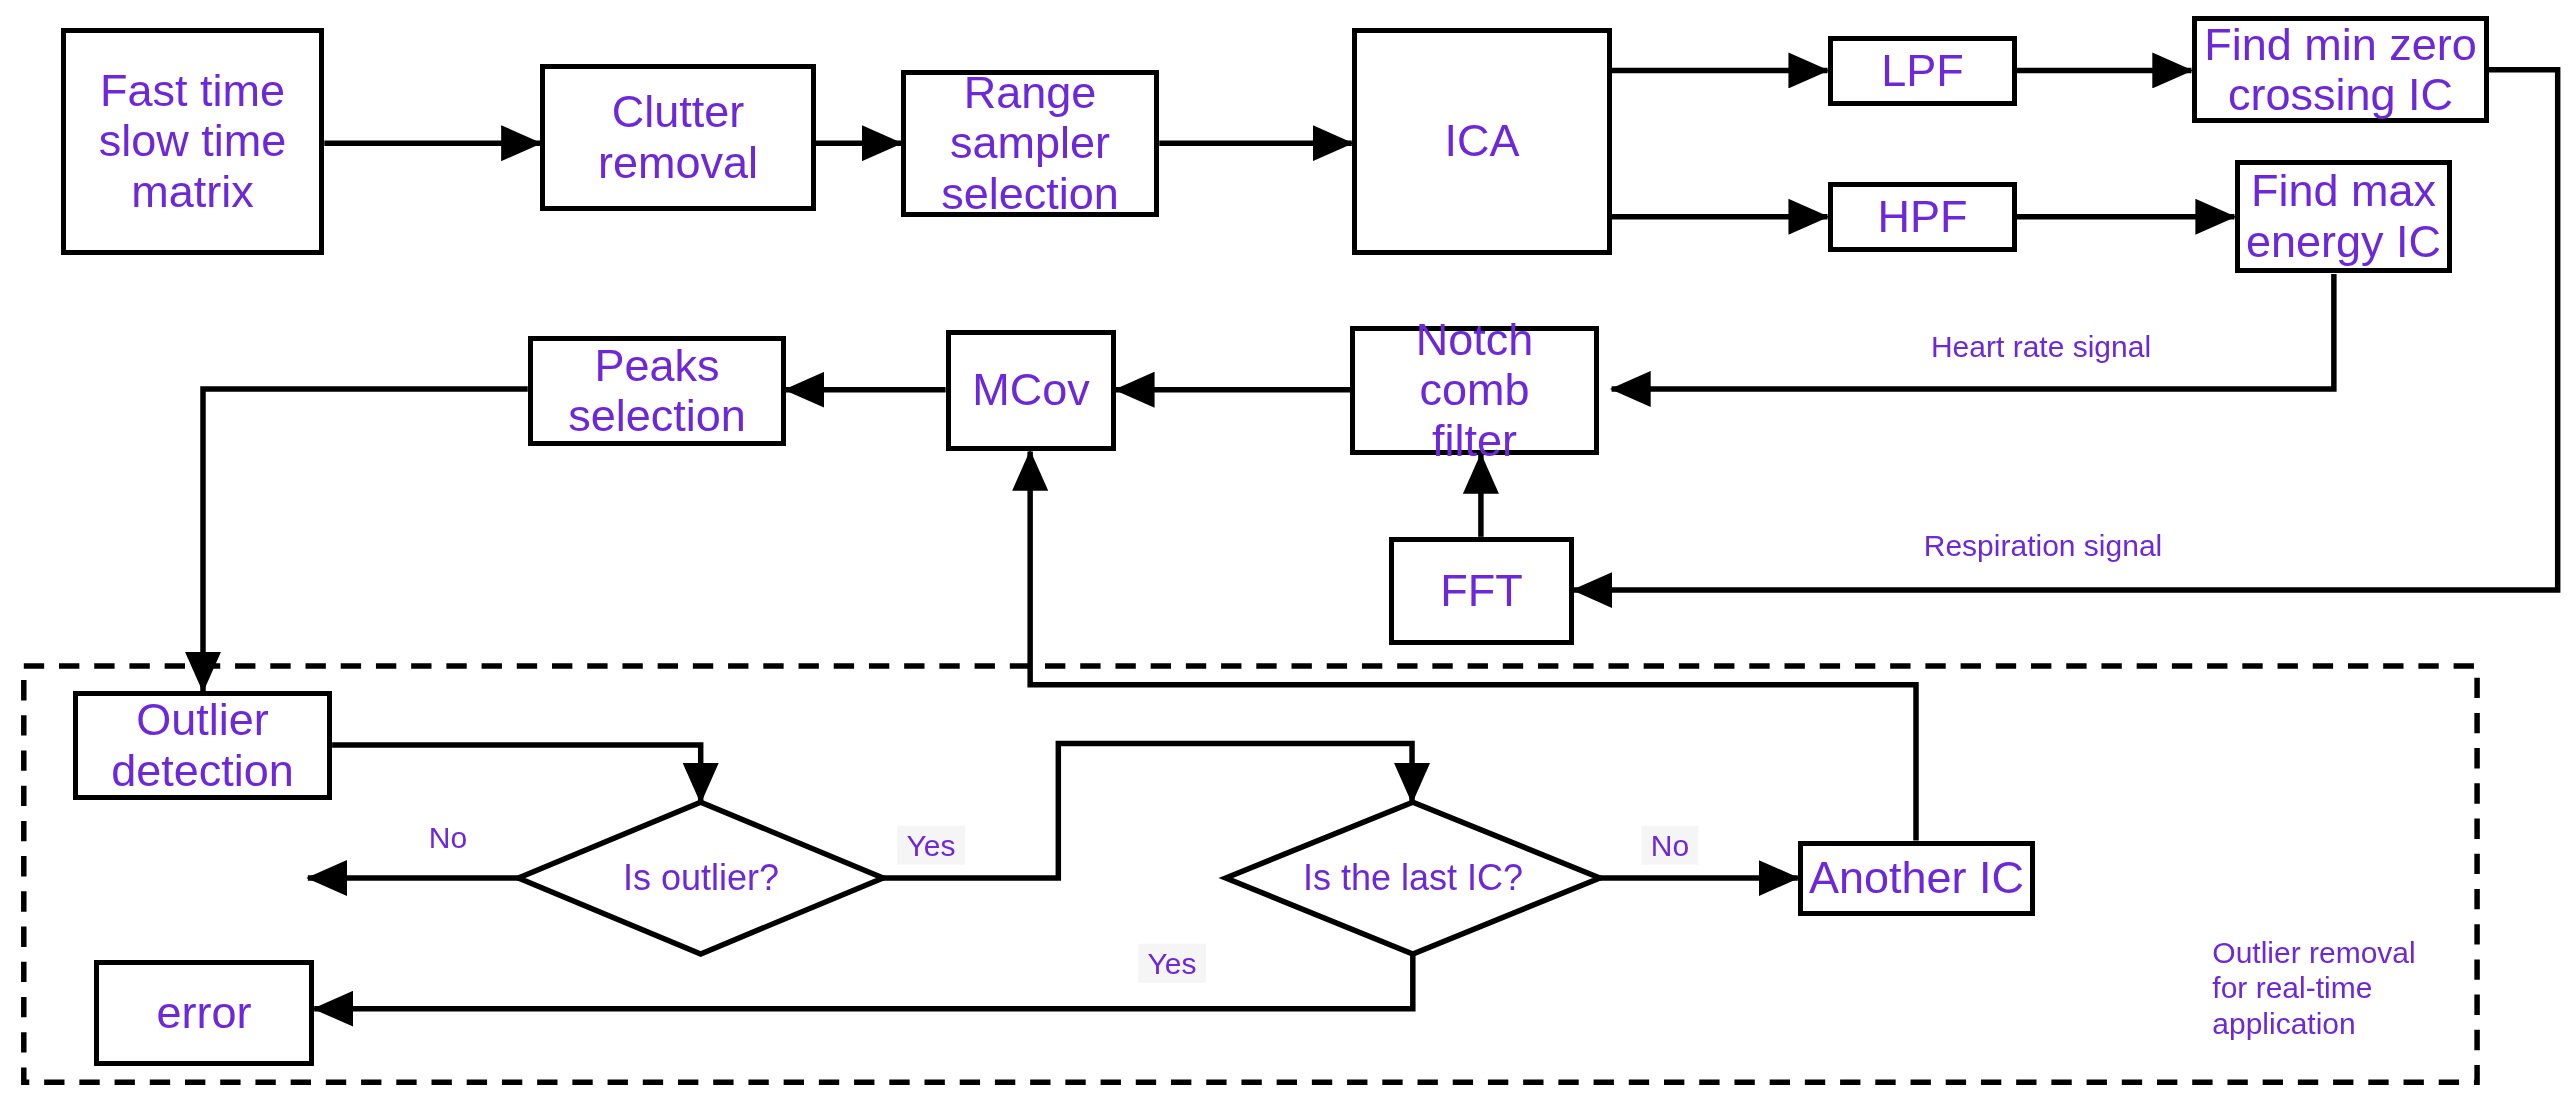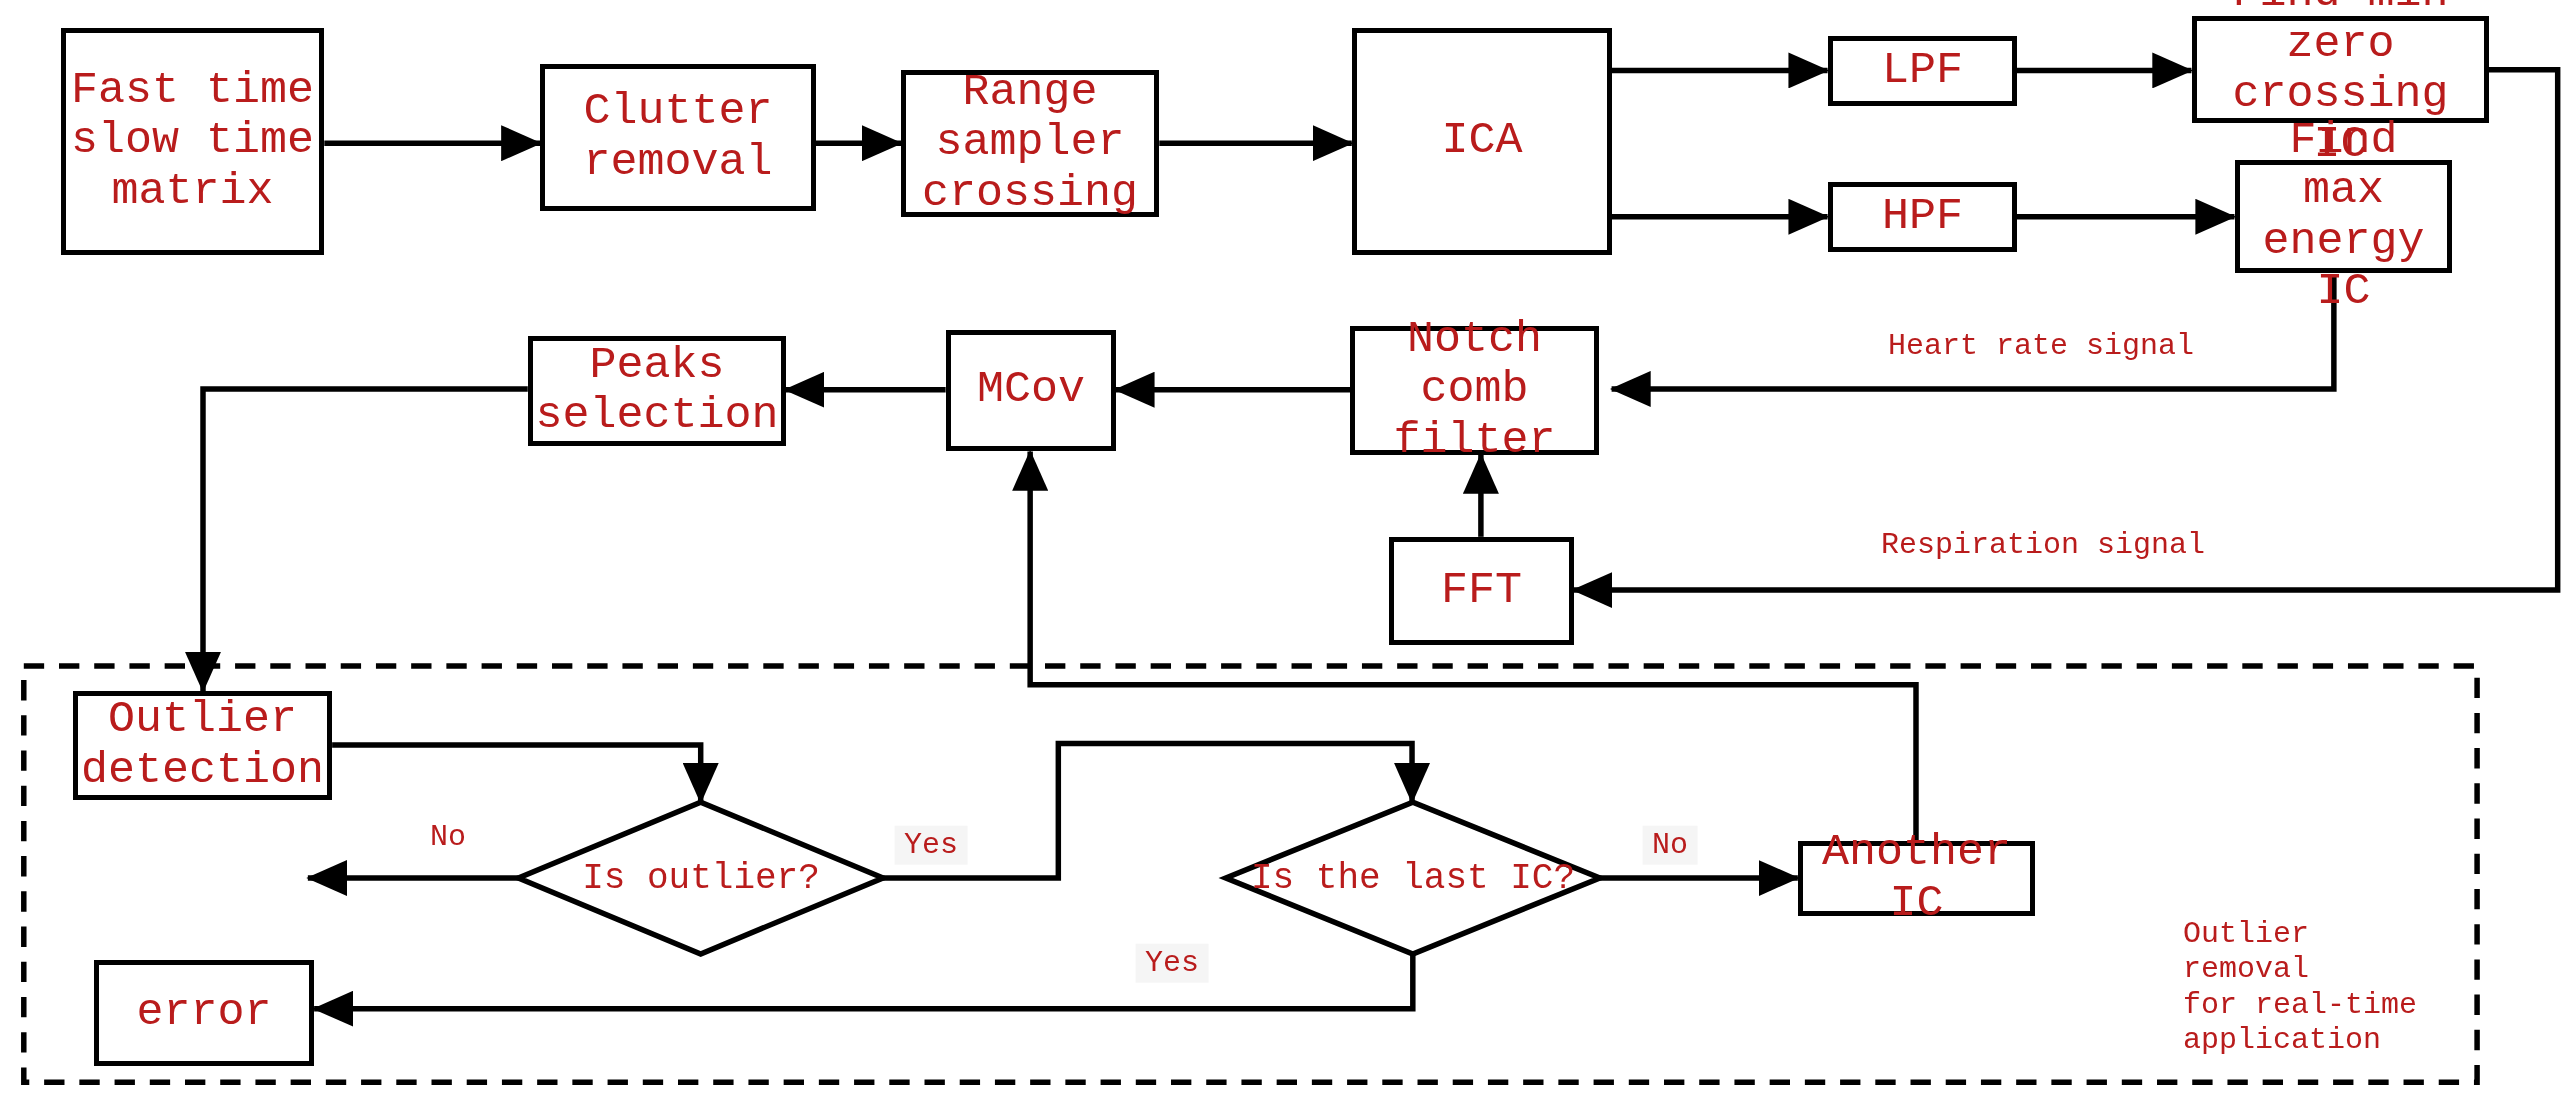--- a/index.html
+++ b/index.html
@@ -5,22 +5,22 @@
   html, body {
     margin: 0;
     padding: 0;
     background: #ffffff;
   }
   #canvas {
     position: relative;
     width: 2576px;
     height: 1094px;
     background: #ffffff;
-    font-family: Liberation Mono, monospace;
-    color: #b91c1c;
+    font-family: Liberation Sans, sans-serif;
+    color: #6d28d9;
     overflow: hidden;
   }
   #wire-layer {
     position: absolute;
     left: 0;
     top: 0;
     width: 2576px;
     height: 1094px;
   }
   .node {
@@ -109,21 +109,21 @@
     <polygon class="shape" points="1566,1122 1805,1025 2044,1122 1805,1219"></polygon>
   </svg>
 
   <div class="node" style="left:61px;top:28px;width:263px;height:227px;">Fast time
 slow time
 matrix</div>
   <div class="node" style="left:540px;top:64px;width:276px;height:147px;">Clutter
 removal</div>
   <div class="node" style="left:901px;top:70px;width:258px;height:147px;">Range
 sampler
-crossing</div>
+selection</div>
   <div class="node" style="left:1352px;top:28px;width:260px;height:227px;">ICA</div>
   <div class="node" style="left:1828px;top:36px;width:189px;height:70px;">LPF</div>
   <div class="node" style="left:1828px;top:182px;width:189px;height:70px;">HPF</div>
   <div class="node" style="left:2192px;top:16.4px;width:297px;height:107px;">Find min zero
 crossing IC</div>
   <div class="node" style="left:2235px;top:160px;width:217px;height:113px;">Find max
 energy IC</div>
   <div class="node" style="left:528px;top:336px;width:258px;height:110px;">Peaks
 selection</div>
   <div class="node" style="left:946px;top:330px;width:170px;height:121px;">MCov</div>

